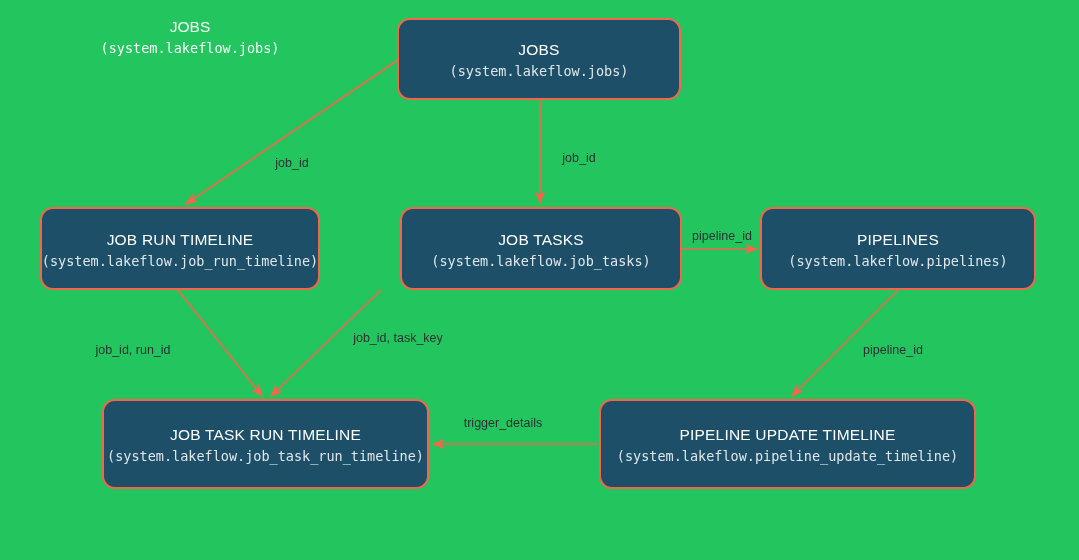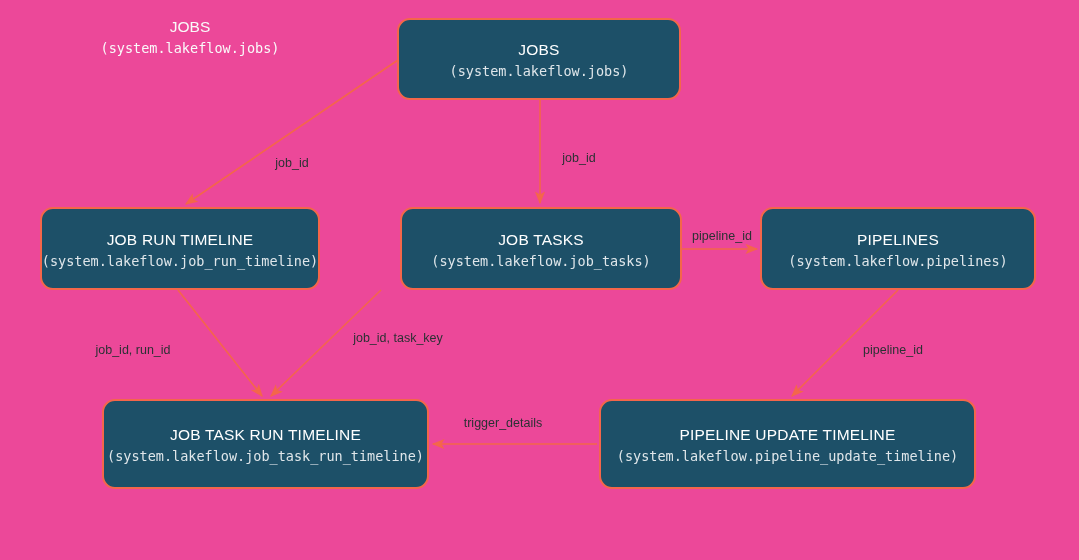--- a/index.html
+++ b/index.html
@@ -10,21 +10,21 @@
   body {
     width: 1079px;
     height: 560px;
     overflow: hidden;
     font-family: "Liberation Sans", sans-serif;
   }
   #diagram-root {
     position: relative;
     width: 1079px;
     height: 560px;
-    background: #ec4899;
+    background: #22c55e;
   }
   svg.diagram-canvas {
     position: absolute;
     left: 0;
     top: 0;
     width: 1079px;
     height: 560px;
     display: block;
   }
   .node-title {

